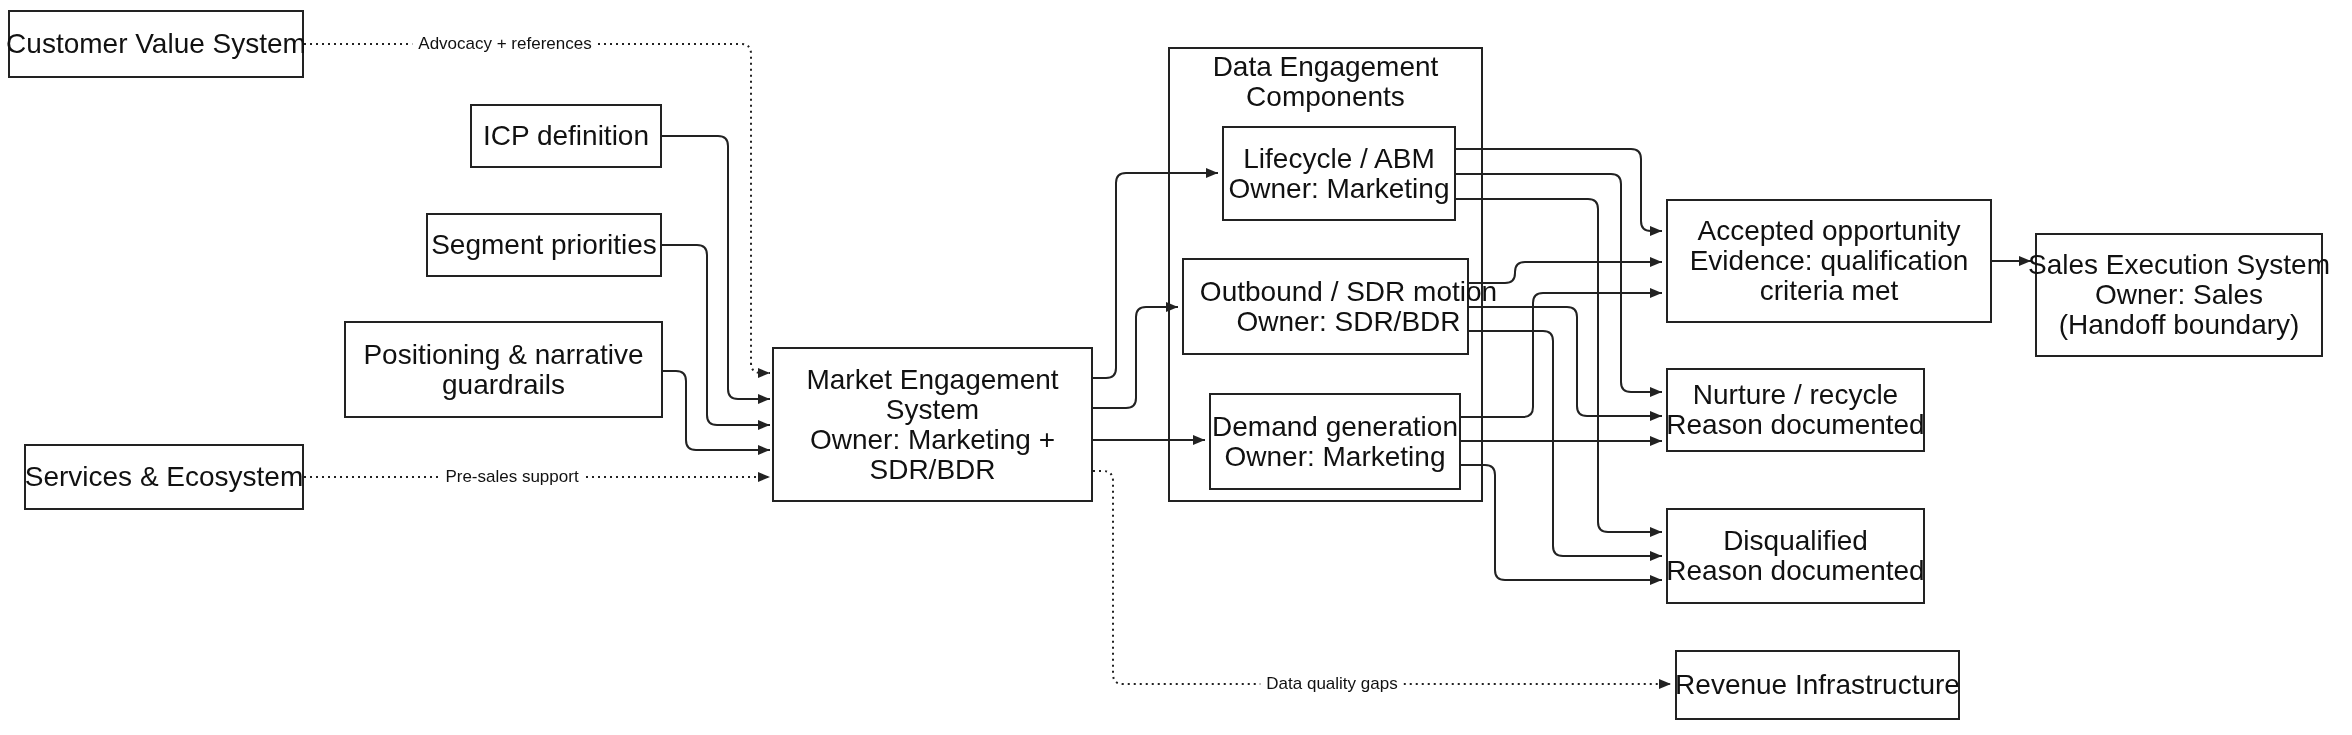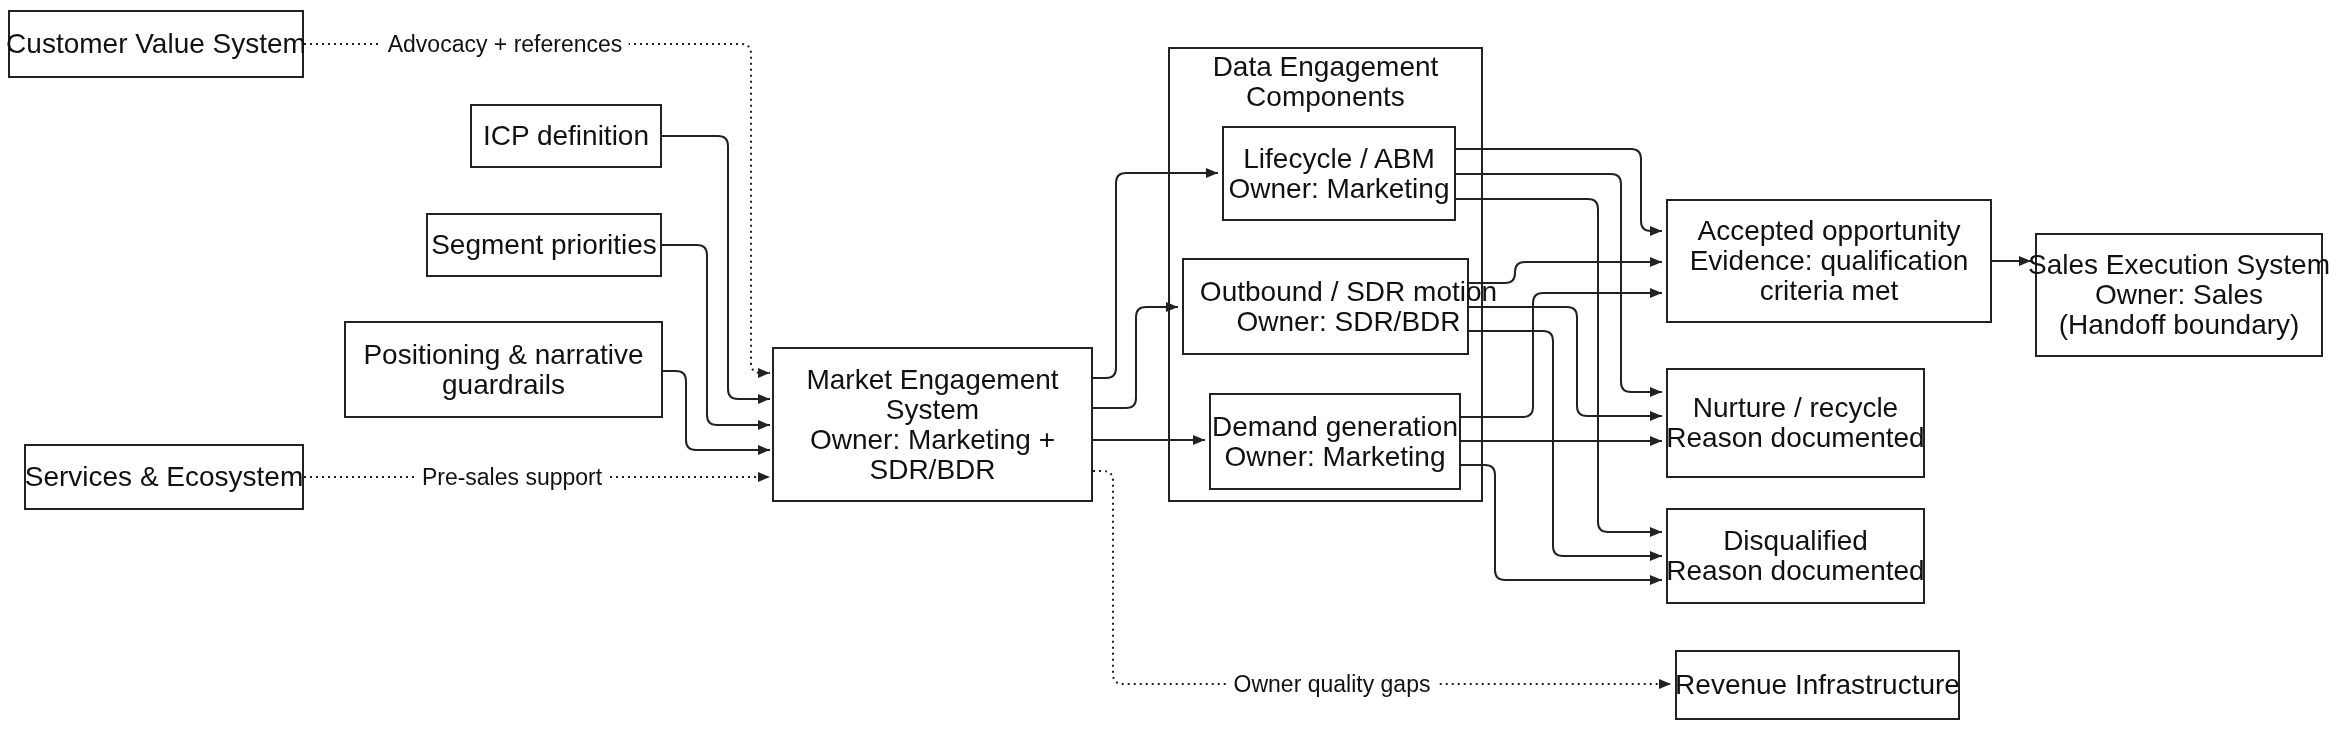--- a/index.html
+++ b/index.html
@@ -28,21 +28,21 @@
     background:transparent;
     justify-content:flex-start;
     padding-top:3px;
     z-index:0;
   }
   .edge-label{
     position:absolute;
     transform:translate(-50%,-50%);
     background:#ffffff;
     padding:0 6px;
-    font-size:23px;line-height:28px;
+    font-size:17px;line-height:28px;
     white-space:nowrap;
     z-index:3;
   }
 </style>
 </head>
 <body>
 
 <div class="canvas">
 
   <svg class="wires" width="2352" height="735" viewBox="0 0 2352 735">
@@ -134,31 +134,31 @@
     <div class="ln">Evidence: qualification</div>
     <div class="ln">criteria met</div>
   </div>
 
   <div class="node" style="left:2035px;top:199px;width:288px;height:124px;margin-top:34px;">
     <div class="ln">Sales Execution System</div>
     <div class="ln">Owner: Sales</div>
     <div class="ln">(Handoff boundary)</div>
   </div>
 
-  <div class="node" style="left:1666px;top:368px;width:259px;height:110px;">
+  <div class="node" style="left:1666px;top:368px;width:259px;height:84px;">
     <div class="ln">Nurture / recycle</div>
     <div class="ln">Reason documented</div>
   </div>
 
   <div class="node" style="left:1666px;top:508px;width:259px;height:96px;">
     <div class="ln">Disqualified</div>
     <div class="ln">Reason documented</div>
   </div>
 
   <div class="node" style="left:1675px;top:650px;width:285px;height:70px;">
     <div class="ln">Revenue Infrastructure</div>
   </div>
 
   <div class="edge-label" style="left:505px;top:44px;">Advocacy + references</div>
   <div class="edge-label" style="left:512px;top:477px;">Pre-sales support</div>
-  <div class="edge-label" style="left:1332px;top:684px;">Owner quality gaps</div>
+  <div class="edge-label" style="left:1332px;top:684px;">Data quality gaps</div>
 
 </div>
 
 </body></html>

